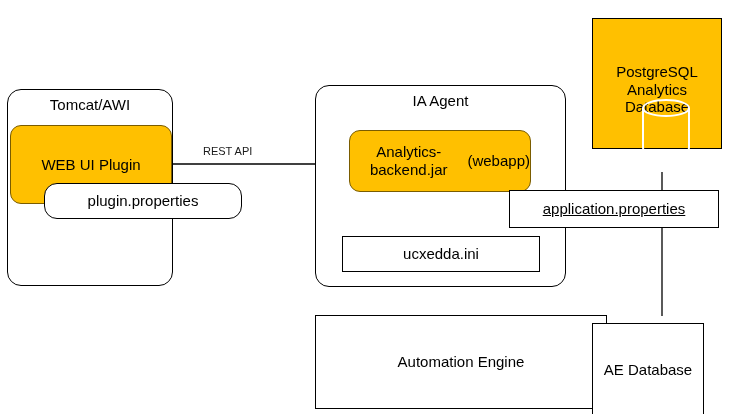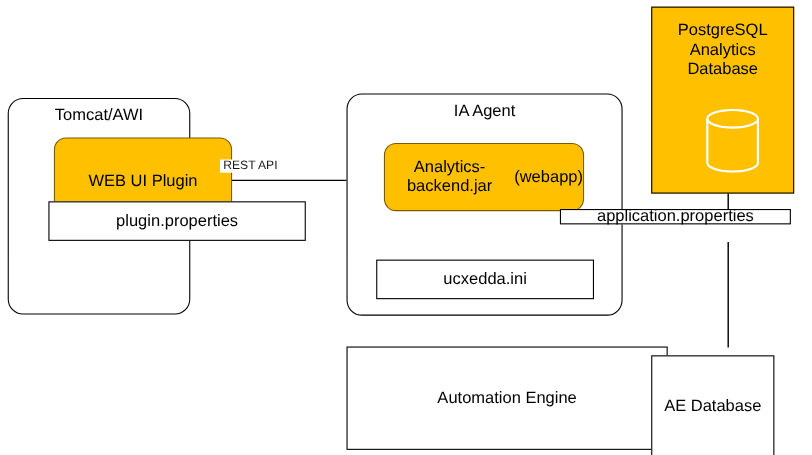--- a/index.html
+++ b/index.html
@@ -98,55 +98,55 @@
 
     <line x1="662" y1="172" x2="662" y2="190" stroke="#000000" stroke-width="1.3"></line>
 
     <line x1="662" y1="220" x2="662" y2="316" stroke="#000000" stroke-width="1.3"></line>
   </svg>
 
   <div class="node container-box" style="left:7px; top:89px; width:166px; height:197px;">
     <span class="container-title">Tomcat/AWI</span>
   </div>
 
-  <div class="node accent-box" style="left:10px; top:125px; width:162px; height:79px;margin-left:39px;">
+  <div class="node accent-box" style="left:10px; top:125px; width:162px; height:79px;">
     <span>WEB UI Plugin</span>
   </div>
 
-  <div class="node plain-box" style="left:44px; top:183px; width:234px; height:36px;">
+  <div class="node plain-box" style="left:44px; top:183px; width:198px; height:36px;border-radius:13px;">
     <span>plugin.properties</span>
   </div>
 
   <div class="edge-label" style="left:200px; top:145px;">REST API</div>
 
   <div class="node container-box" style="left:315px; top:85px; width:251px; height:202px;">
     <span class="container-title">IA Agent</span>
   </div>
 
   <div class="node accent-box" style="left:349px; top:130px; width:182px; height:62px; flex-direction:row;">
     <span>Analytics-backend.jar</span>
     <span>(webapp)</span>
   </div>
 
   <div class="node plain-box" style="left:342px; top:236px; width:198px; height:36px;">
     <span>ucxedda.ini</span>
   </div>
 
-  <div class="node accent-square" style="left:592px; top:6px; width:130px; height:170px;">
+  <div class="node accent-square" style="left:592px; top:18px; width:130px; height:131px;justify-content:center;">
     <span class="ds-line">PostgreSQL</span>
     <span class="ds-line">Analytics</span>
     <span class="ds-line">Database</span>
   </div>
 
   <svg class="db-icon" viewBox="0 0 52 58" xmlns="http://www.w3.org/2000/svg">
     <ellipse cx="26" cy="9" rx="23" ry="8" fill="none" stroke="#ffffff" stroke-width="2"></ellipse>
     <path d="M3 9 L3 49 A23 8 0 0 0 49 49 L49 9" fill="none" stroke="#ffffff" stroke-width="2"></path>
   </svg>
 
-  <div class="node plain-box" style="left:509px; top:190px; width:210px; height:14px;">
+  <div class="node plain-box" style="left:509px; top:190px; width:210px; height:38px;text-decoration:underline;">
     <span>application.properties</span>
   </div>
 
   <div class="node plain-box" style="left:315px; top:315px; width:292px; height:94px;">
     <span>Automation Engine</span>
   </div>
 
   <div class="node plain-box" style="left:592px; top:323px; width:112px; height:94px;">
     <span>AE Database</span>
   </div>

